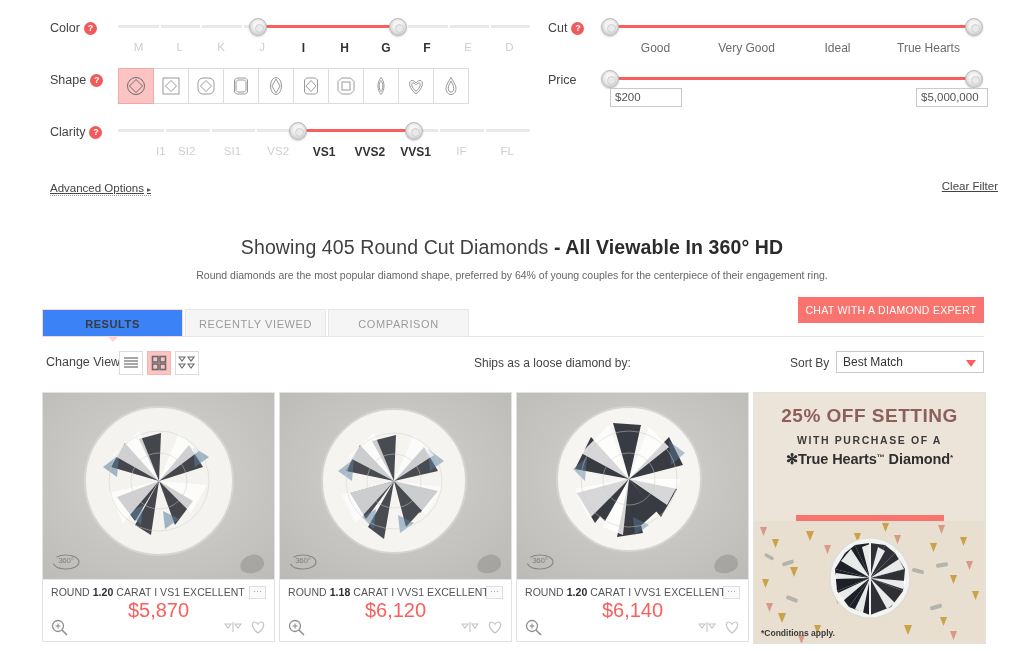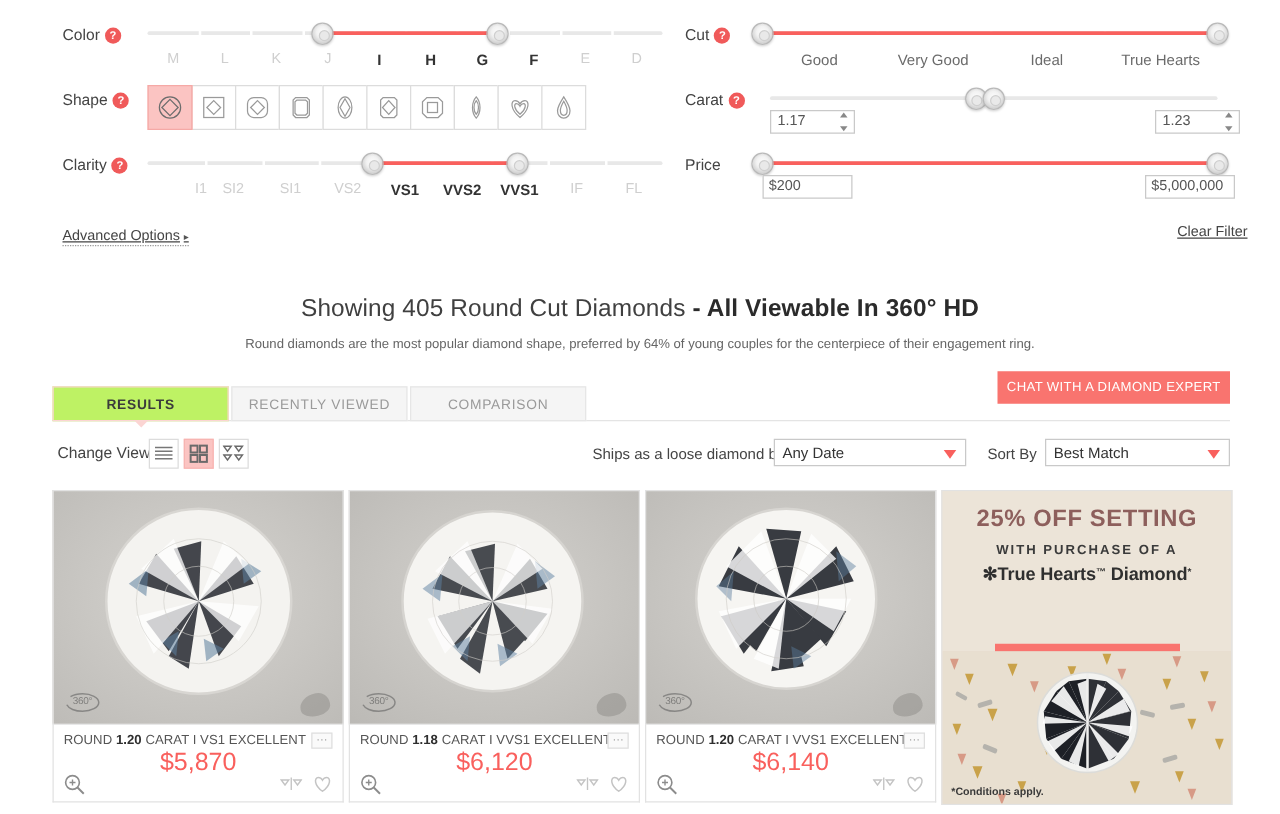--- a/index.html
+++ b/index.html
@@ -113,21 +113,21 @@
   
   .tabsbar { position:relative; margin-top:28px; height:28px; }
   .tabs { position:absolute; left:42px; top:0; display:flex; }
   .tab {
     width:141px; height:28px; line-height:28px; text-align:center;
     font-size:11px; letter-spacing:.6px; color:#9a9a9a; background:#f5f5f5;
     border:1px solid #e6e6e6; margin-left:2px; cursor:pointer;
   }
   .tab:first-child { margin-left:0; }
   .tab.active {
-    background:#bef264; color:#3b3b3b; border-color:#fbd5d3; font-weight:bold; position:relative;
+    background:#3b82f6; color:#3b3b3b; border-color:#fbd5d3; font-weight:bold; position:relative;
   }
   .tab.active::after {
     content:""; position:absolute; left:50%; bottom:-6px; margin-left:-6px;
     border-left:6px solid transparent; border-right:6px solid transparent;
     border-top:6px solid #fbd5d3;
   }
   .chatbtn {
     position:absolute; right:40px; top:-12px; width:186px; height:26px;
     background:#f9746f; color:#fff; font-size:10.5px; letter-spacing:.3px;
     text-align:center; line-height:26px; cursor:pointer;
@@ -396,44 +396,20 @@
         <div class="knob" style="left:100%;"></div>
         <div class="ticks" id="cut-ticks">
             <span class="ticklabel-mid" style="left: 12.5%;">Good</span>
             <span class="ticklabel-mid" style="left: 37.5%;">Very Good</span>
             <span class="ticklabel-mid" style="left: 62.5%;">Ideal</span>
             <span class="ticklabel-mid" style="left: 87.5%;">True Hearts</span>
           </div>
       </div>
     </div>
 
-    <div class="frow">
-      <div class="flabel">
-        <span>Carat</span><span class="help">?</span>
-      </div>
-      <div class="slider" id="carat-slider" style="left:68px; top:5px; width:358px;">
-        <div class="track"></div>
-        <div class="knob" style="left:46%;"></div>
-        <div class="knob" style="left:50%;"></div>
-      </div>
-      <div class="numbox" style="left:68px;">
-        <span>1.17</span>
-        <span class="spin">
-            <i class="up"></i>
-            <i class="dn"></i>
-          </span>
-      </div>
-      <div class="numbox" style="left:376px;">
-        <span>1.23</span>
-        <span class="spin">
-            <i class="up"></i>
-            <i class="dn"></i>
-          </span>
-      </div>
-    </div>
 
     <div class="frow">
       <div class="flabel">
         <span>Price</span>
       </div>
       <div class="slider" id="price-slider" style="left:62px; top:5px; width:364px;">
         <div class="track"></div>
         <div class="fill" style="left:0%; width:100%;"></div>
         <div class="knob" style="left:0%;"></div>
         <div class="knob" style="left:100%;"></div>
@@ -497,24 +473,20 @@
             <path d="M1 2 h6 l-3 4 z"></path>
             <path d="M10 2 h6 l-3 4 z"></path>
             <path d="M1 9 h6 l-3 4 z"></path>
             <path d="M10 9 h6 l-3 4 z"></path>
           </g>
         </svg>
     </div>
   </div>
 
   <span class="shipslabel">Ships as a loose diamond by:</span>
-  <div class="selectbox" id="ships-select">
-    <span>Any Date</span>
-    <span class="caret"></span>
-  </div>
 
   <span class="sortlabel">Sort By</span>
   <div class="selectbox" id="sort-select">
     <span>Best Match</span>
     <span class="caret"></span>
   </div>
 </div>
 
 <div class="grid">
 

